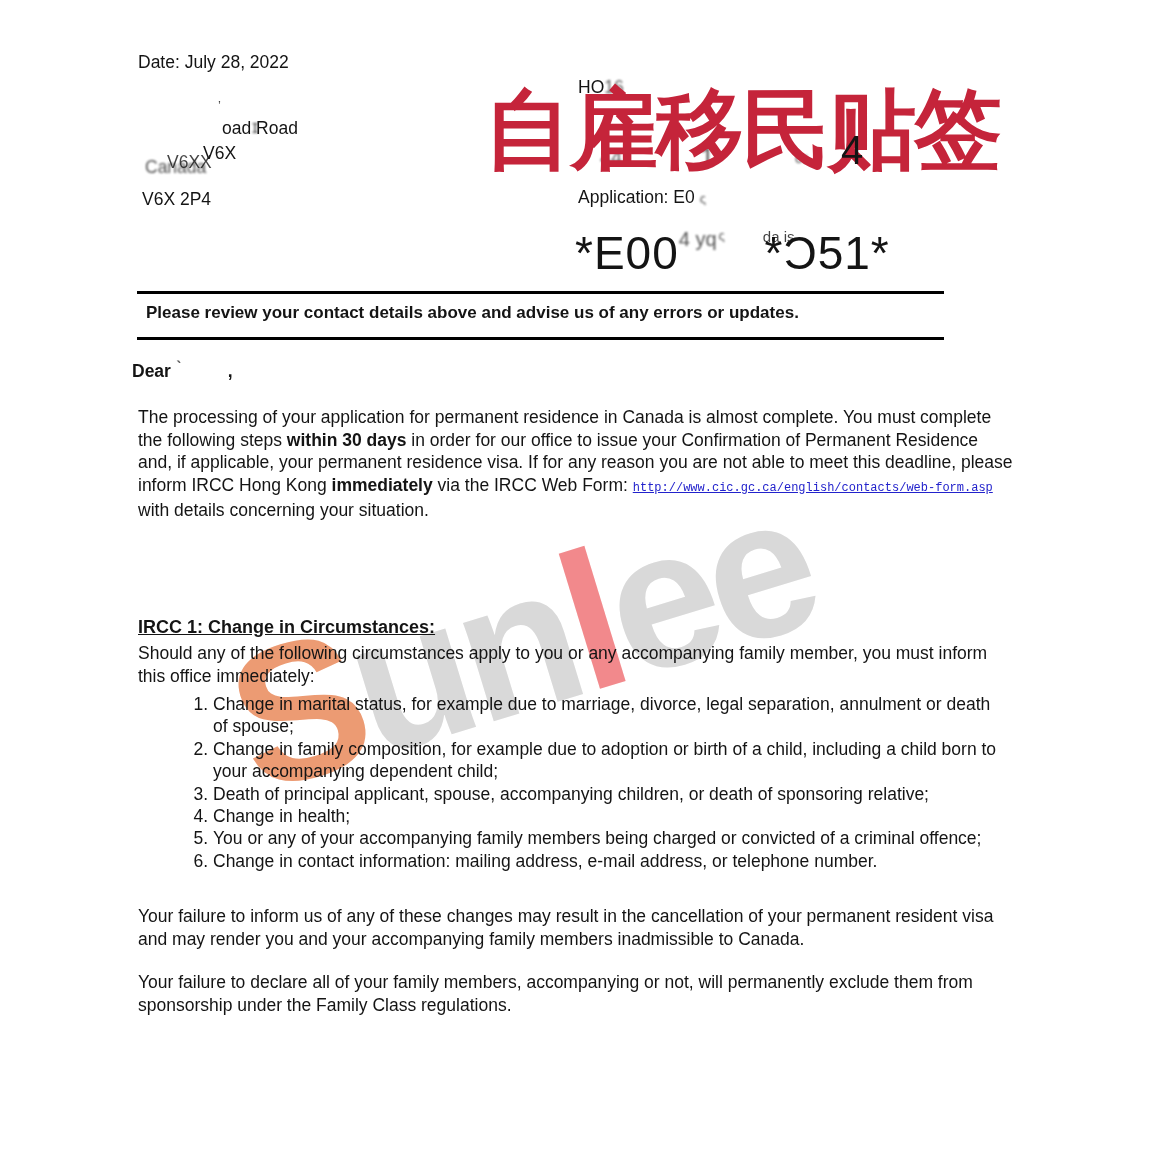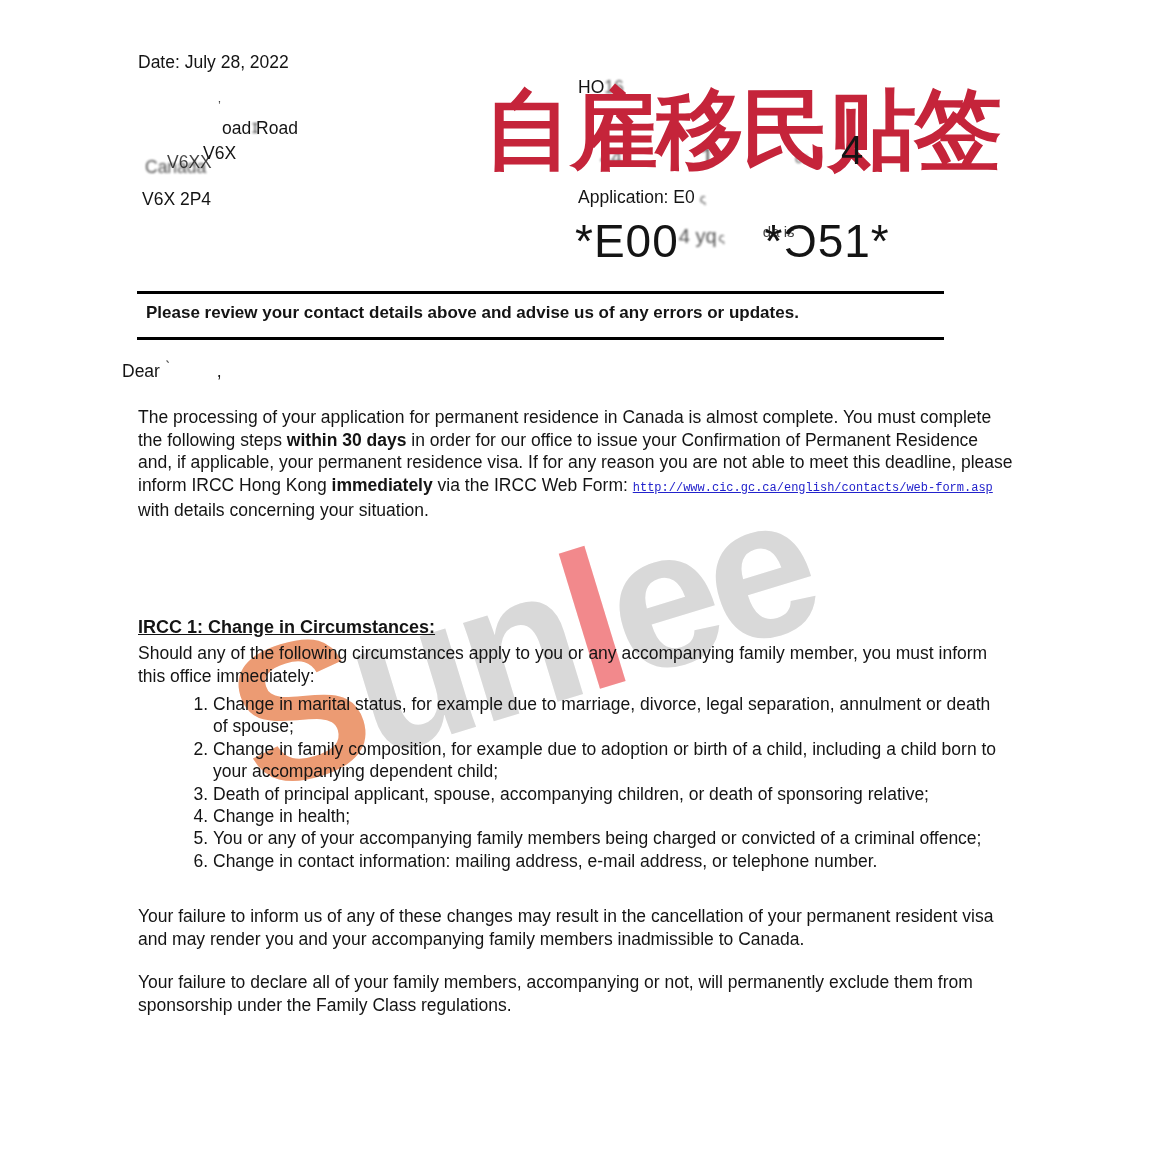--- a/index.html
+++ b/index.html
@@ -37,36 +37,36 @@
   .addr-l4 { left:142px; top:188px; }
 
   .office-l1 { left:578px; top:76px; }
   .office-frag-a { left:600px; top:146px; font-size:20px; }
   .office-frag-b { left:700px; top:142px; font-size:26px; }
   .office-frag-c { left:795px; top:150px; font-size:14px; }
   .office-frag-big { left:841px; top:128px; font-size:40px; font-weight:500; }
   .office-app { left:578px; top:186px; }
   .office-app .faint { font-size:13px; }
 
-  .barcode { left:575px; top:216px; display:flex; align-items:center; white-space:nowrap; }
+  .barcode { left:575px; top:228px; display:flex; align-items:flex-start; white-space:nowrap; }
   .bc-big { font-size:46px; line-height:50px; letter-spacing:1px; }
   .bc-small { font-size:20px; margin:0 2px 9px 0; }
   .bc-tiny { font-size:13px; margin-bottom:8px; }
   .bc-gap { display:inline-block; width:38px; }
   .bc-over { font-size:15px; margin-bottom:20px; margin-right:-30px; position:relative; z-index:1; }
 
   
   .rule { left:137px; width:807px; height:3px; background:#000; }
   .rule-top { top:291px; }
   .rule-bottom { top:337px; }
   .notice { left:146px; top:303px; font-weight:bold; font-size:17px; }
 
   
   .body-col { width:878px; }
-  .salutation { left:122px; top:360px; }
+  .salutation { left:132px; top:360px;font-weight:bold; }
   .name-frag { display:inline-block; width:52px; color:#333; transform:translateY(-3px); }
   .para1 { left:138px; top:406px; }
   .para2 { left:138px; top:556px; }
   .step-heading { left:138px; top:617px; font-size:18px; font-weight:bold; text-decoration:underline; }
   .step-intro { left:138px; top:642px; }
   .step-list { left:138px; top:685px; }
   .step-list ol { margin:8px; padding-left:67px; }
   .step-list li { font-size:17.5px; line-height:22.4px; }
   .para3 { left:138px; top:905px; }
   .para4 { left:138px; top:971px; }

